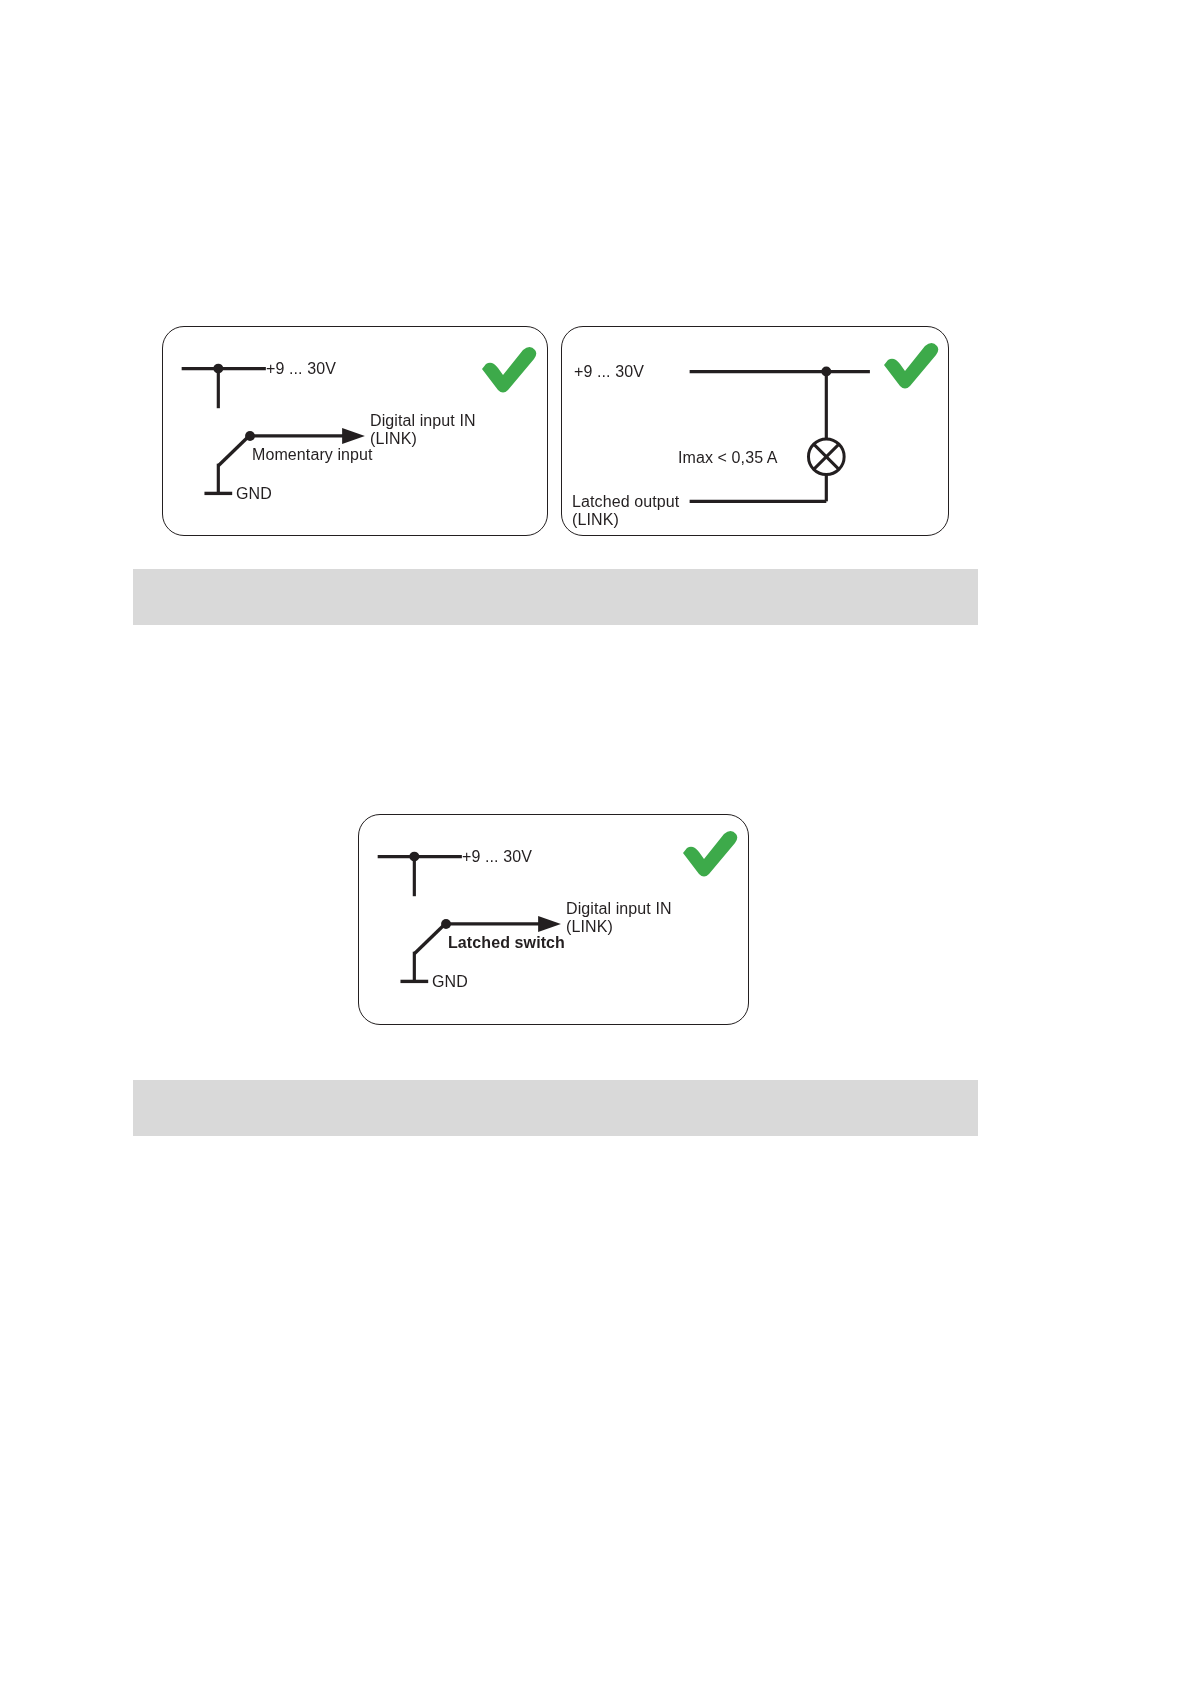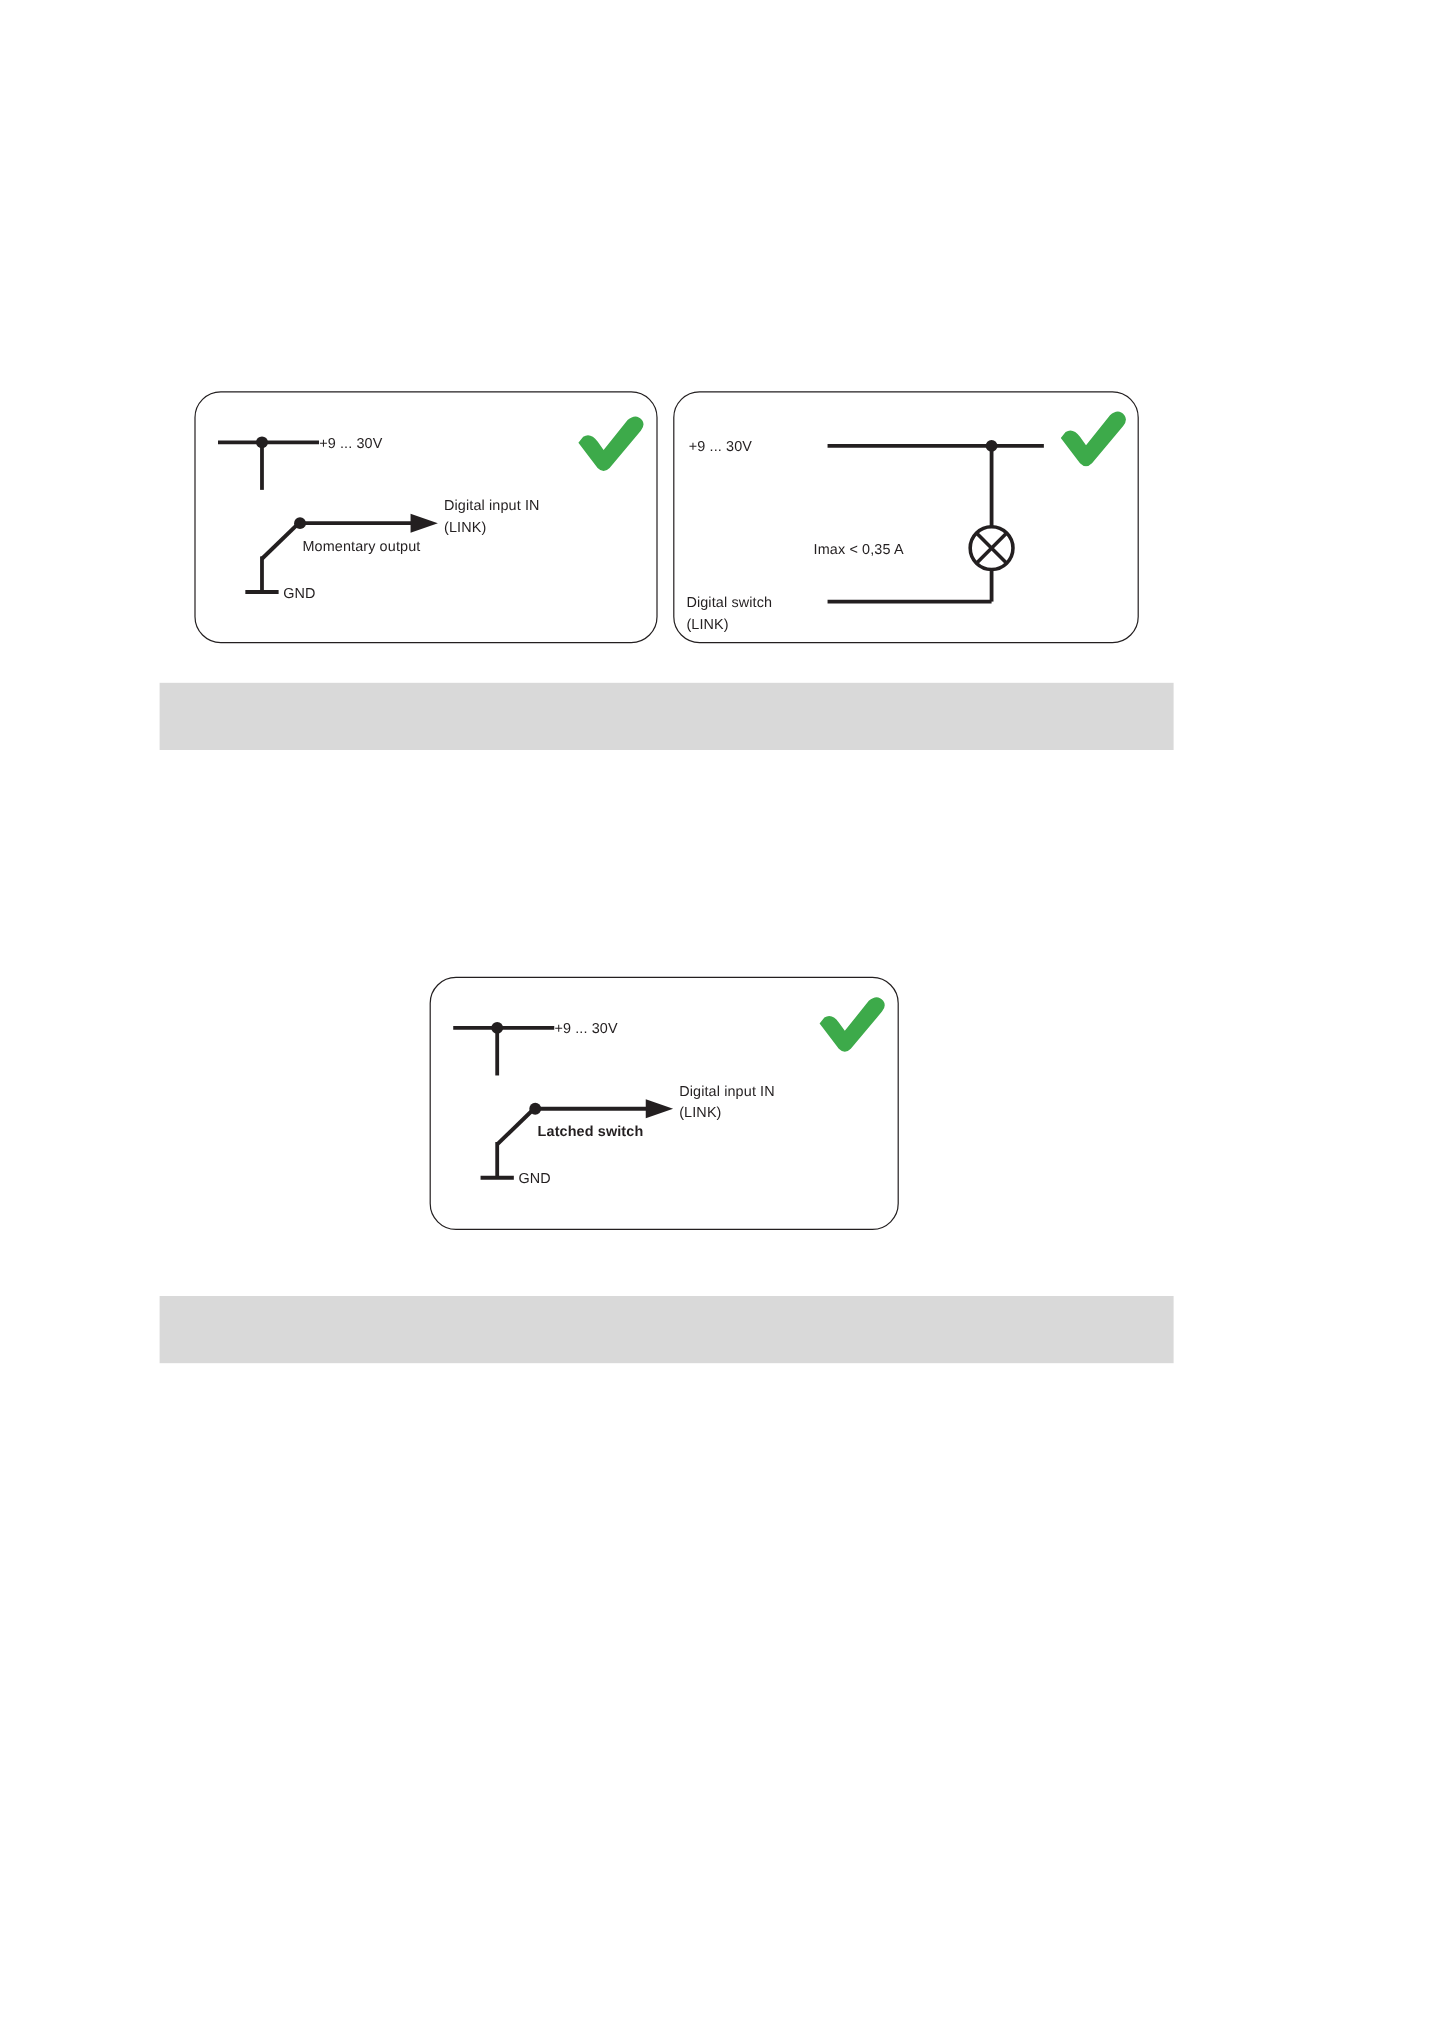--- a/index.html
+++ b/index.html
@@ -53,21 +53,21 @@
     left: 0;
     top: 0;
     width: 100%;
     height: 100%;
     overflow: visible;
   }
 
   .dg-label {
     position: absolute;
     font-family: "Liberation Sans", sans-serif;
-    font-size: 12px;
+    font-size: 16px;
     line-height: 18.5px;
     color: #231f20;
     white-space: pre;
     letter-spacing: 0.1px;
   }
 
   
   .check-icon {
     position: absolute;
     width: 62px;
@@ -115,21 +115,21 @@
       <line x1="55" y1="138" x2="55" y2="168" stroke="#231f20" stroke-width="3.2"></line>
 
       <line x1="41" y1="168" x2="69" y2="168" stroke="#231f20" stroke-width="3.4"></line>
     </svg>
 
     <span class="dg-label" style="left:103px; top:33px;">+9 ... 30V</span>
 
     <span class="dg-label" style="left:207px; top:85px;">Digital input IN</span>
     <span class="dg-label" style="left:207px; top:103px;">(LINK)</span>
 
-    <span class="dg-label" style="left:89px; top:119px;">Momentary output</span>
+    <span class="dg-label" style="left:89px; top:119px;">Momentary input</span>
 
     <span class="dg-label" style="left:73px; top:158px;">GND</span>
 
     <svg class="check-icon" style="left:315px; top:18px;" viewBox="0 0 62 48">
       <path d="M4 24 L8 19 Q14 15 20 23 L25 30 L45 5 Q52 -1 57 5 Q60 9 56 14 L30 45 Q25 50 20 45 Z" fill="#3daa4a"></path>
     </svg>
   </div>
 
   <div class="diagram-box" id="box-output">
 
@@ -146,21 +146,21 @@
 
       <line x1="266" y1="149" x2="266" y2="176" stroke="#231f20" stroke-width="3.2"></line>
 
       <line x1="128" y1="176" x2="266" y2="176" stroke="#231f20" stroke-width="3.2"></line>
     </svg>
 
     <span class="dg-label" style="left:12px; top:36px;">+9 ... 30V</span>
 
     <span class="dg-label" style="left:116px; top:122px;">Imax &lt; 0,35 A</span>
 
-    <span class="dg-label" style="left:10px; top:166px;">Digital switch</span>
+    <span class="dg-label" style="left:10px; top:166px;">Latched output</span>
     <span class="dg-label" style="left:10px; top:184px;">(LINK)</span>
 
     <svg class="check-icon" style="left:318px; top:14px;" viewBox="0 0 62 48">
       <path d="M4 24 L8 19 Q14 15 20 23 L25 30 L45 5 Q52 -1 57 5 Q60 9 56 14 L30 45 Q25 50 20 45 Z" fill="#3daa4a"></path>
     </svg>
   </div>
 
   <div class="diagram-box" id="box-latched">
 
     <svg class="diagram-svg" viewBox="0 0 391 211">

